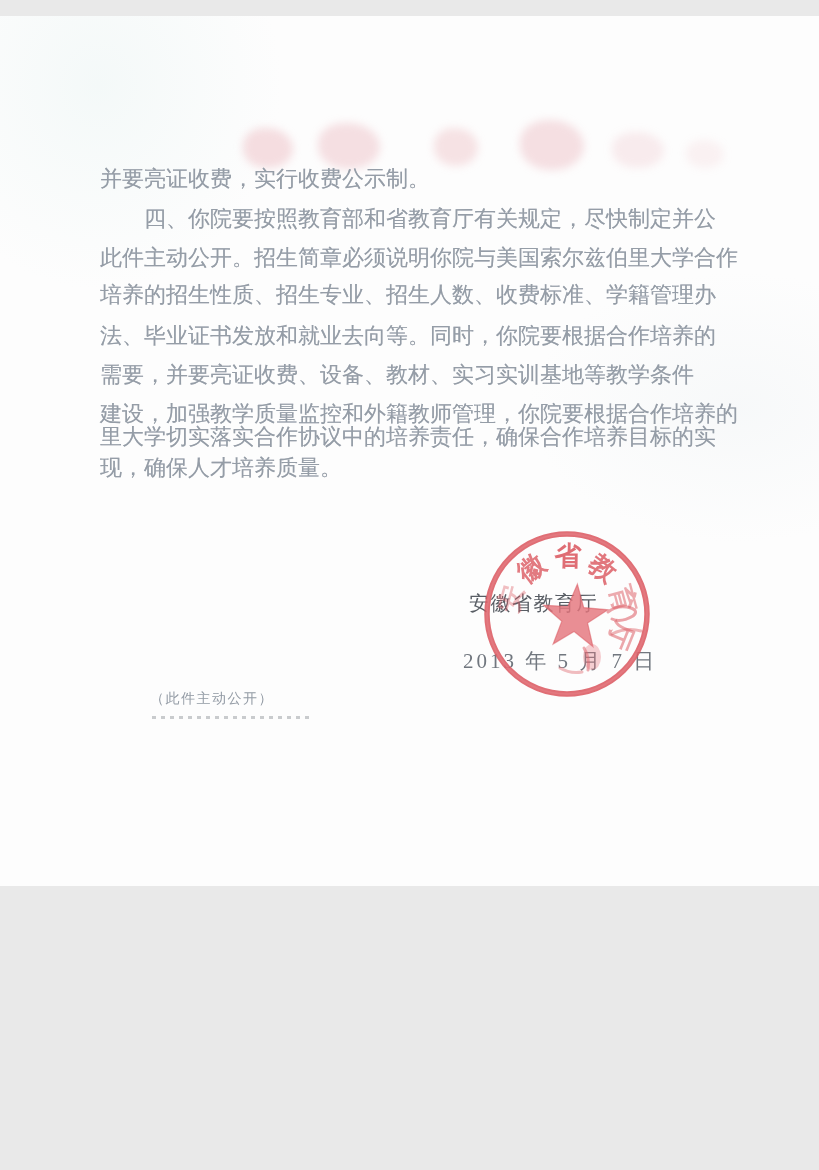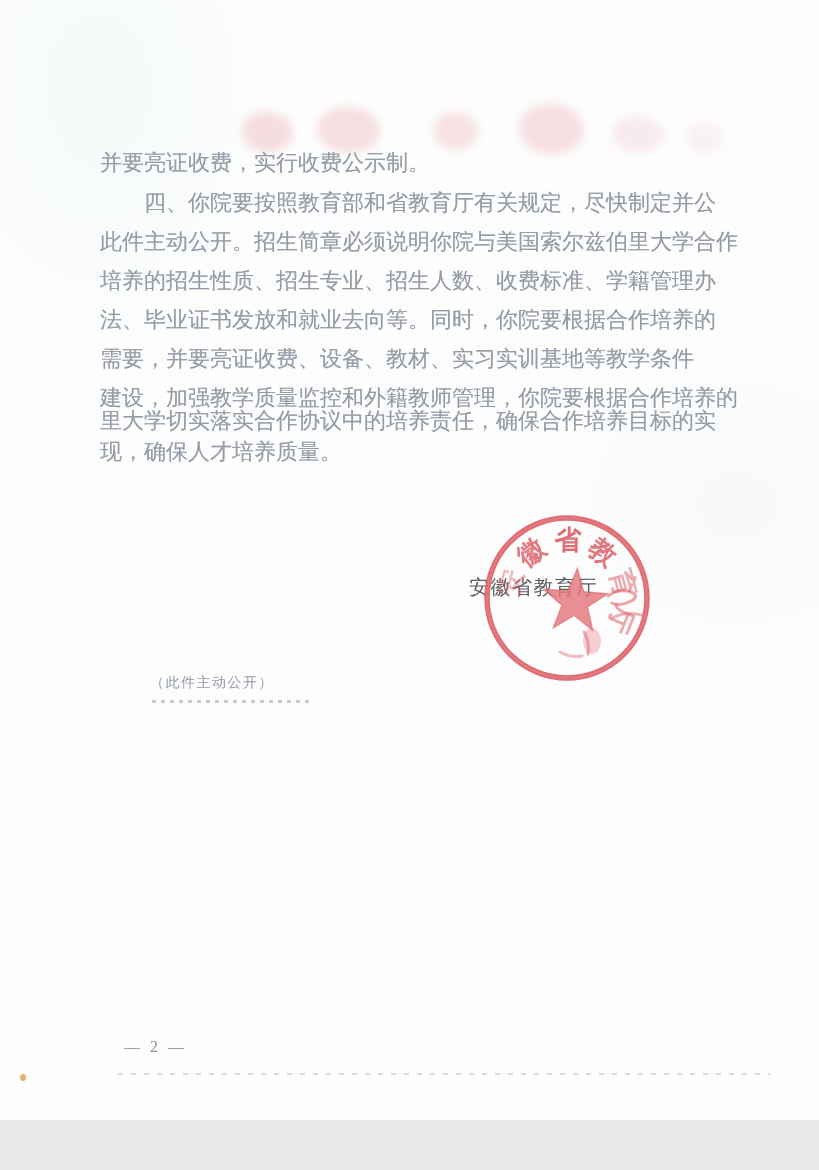--- a/index.html
+++ b/index.html
@@ -1,19 +1,19 @@
 <!DOCTYPE html>
 <html><head>
 <meta charset="utf-8">
 <style>
   html,body{margin:0;padding:0;background:#e9e9e9;}
   .page{
     position:relative;
-    width:819px;height:1120px;
-    margin:0 auto;
+    width:819px;height:870px;
+    margin:16px auto;
     background:#fdfdfd;
     overflow:hidden;
     font-family:"Liberation Serif","DejaVu Serif",serif;
   }
   
   .page::before{
     content:"";position:absolute;inset:0;
     background:
       radial-gradient(ellipse at 12% 8%, rgba(235,245,244,.5), transparent 18%),
       radial-gradient(ellipse at 90% 45%, rgba(238,242,244,.4), transparent 20%);
@@ -82,29 +82,30 @@
   <div class="bleed b2"></div>
   <div class="bleed b3"></div>
   <div class="bleed b4"></div>
   <div class="bleed b5"></div>
   <div class="bleed b6"></div>
 
   <div class="body-text">
     <div class="bline" style="top:150px;">并要亮证收费，实行收费公示制。</div>
     <div class="bline indent" style="top:190px;">四、你院要按照教育部和省教育厅有关规定，尽快制定并公</div>
     <div class="bline" style="top:229px;">此件主动公开。招生简章必须说明你院与美国索尔兹伯里大学合作</div>
-    <div class="bline" style="top:268px;">培养的招生性质、招生专业、招生人数、收费标准、学籍管理办</div>
+    <div class="bline" style="top:268px;font-family:Liberation Mono, monospace;">培养的招生性质、招生专业、招生人数、收费标准、学籍管理办</div>
     <div class="bline" style="top:307px;">法、毕业证书发放和就业去向等。同时，你院要根据合作培养的</div>
     <div class="bline" style="top:346px;">需要，并要亮证收费、设备、教材、实习实训基地等教学条件</div>
     <div class="bline" style="top:385px;">建设，加强教学质量监控和外籍教师管理，你院要根据合作培养的</div>
     <div class="bline" style="top:408px;">里大学切实落实合作协议中的培养责任，确保合作培养目标的实</div>
     <div class="bline" style="top:439px;">现，确保人才培养质量。</div>
   </div>
 
   <div class="sig">安徽省教育厅</div>
+  <div class="date">2013 年 5 月 7 日</div>
 
   <svg class="seal" viewBox="440 470 260 240" aria-hidden="true">
 
     <circle cx="567" cy="598" r="80" fill="none" stroke="#dc5a62" stroke-width="5.5" opacity="0.88"></circle>
     <circle cx="567" cy="598" r="80" fill="none" stroke="#e98d93" stroke-width="2" opacity="0.35"></circle>
 
     <polygon points="577.4,568.1 583.7,591.6 608,593.8 587.6,607.1 593,630.8 574.1,615.6 553.1,628 561.8,605.3 543.5,589.3 567.8,590.5" fill="#e4757d" opacity="0.82"></polygon>
     <polygon points="577.4,568.1 583.7,591.6 608,593.8 587.6,607.1 593,630.8 574.1,615.6 553.1,628 561.8,605.3 543.5,589.3 567.8,590.5" fill="none" stroke="#d9545c" stroke-width="1.2" opacity="0.5"></polygon>
 
     <g font-size="27" font-weight="bold" fill="#dc5a62" text-anchor="middle" font-family="'Liberation Serif','DejaVu Serif',serif">

